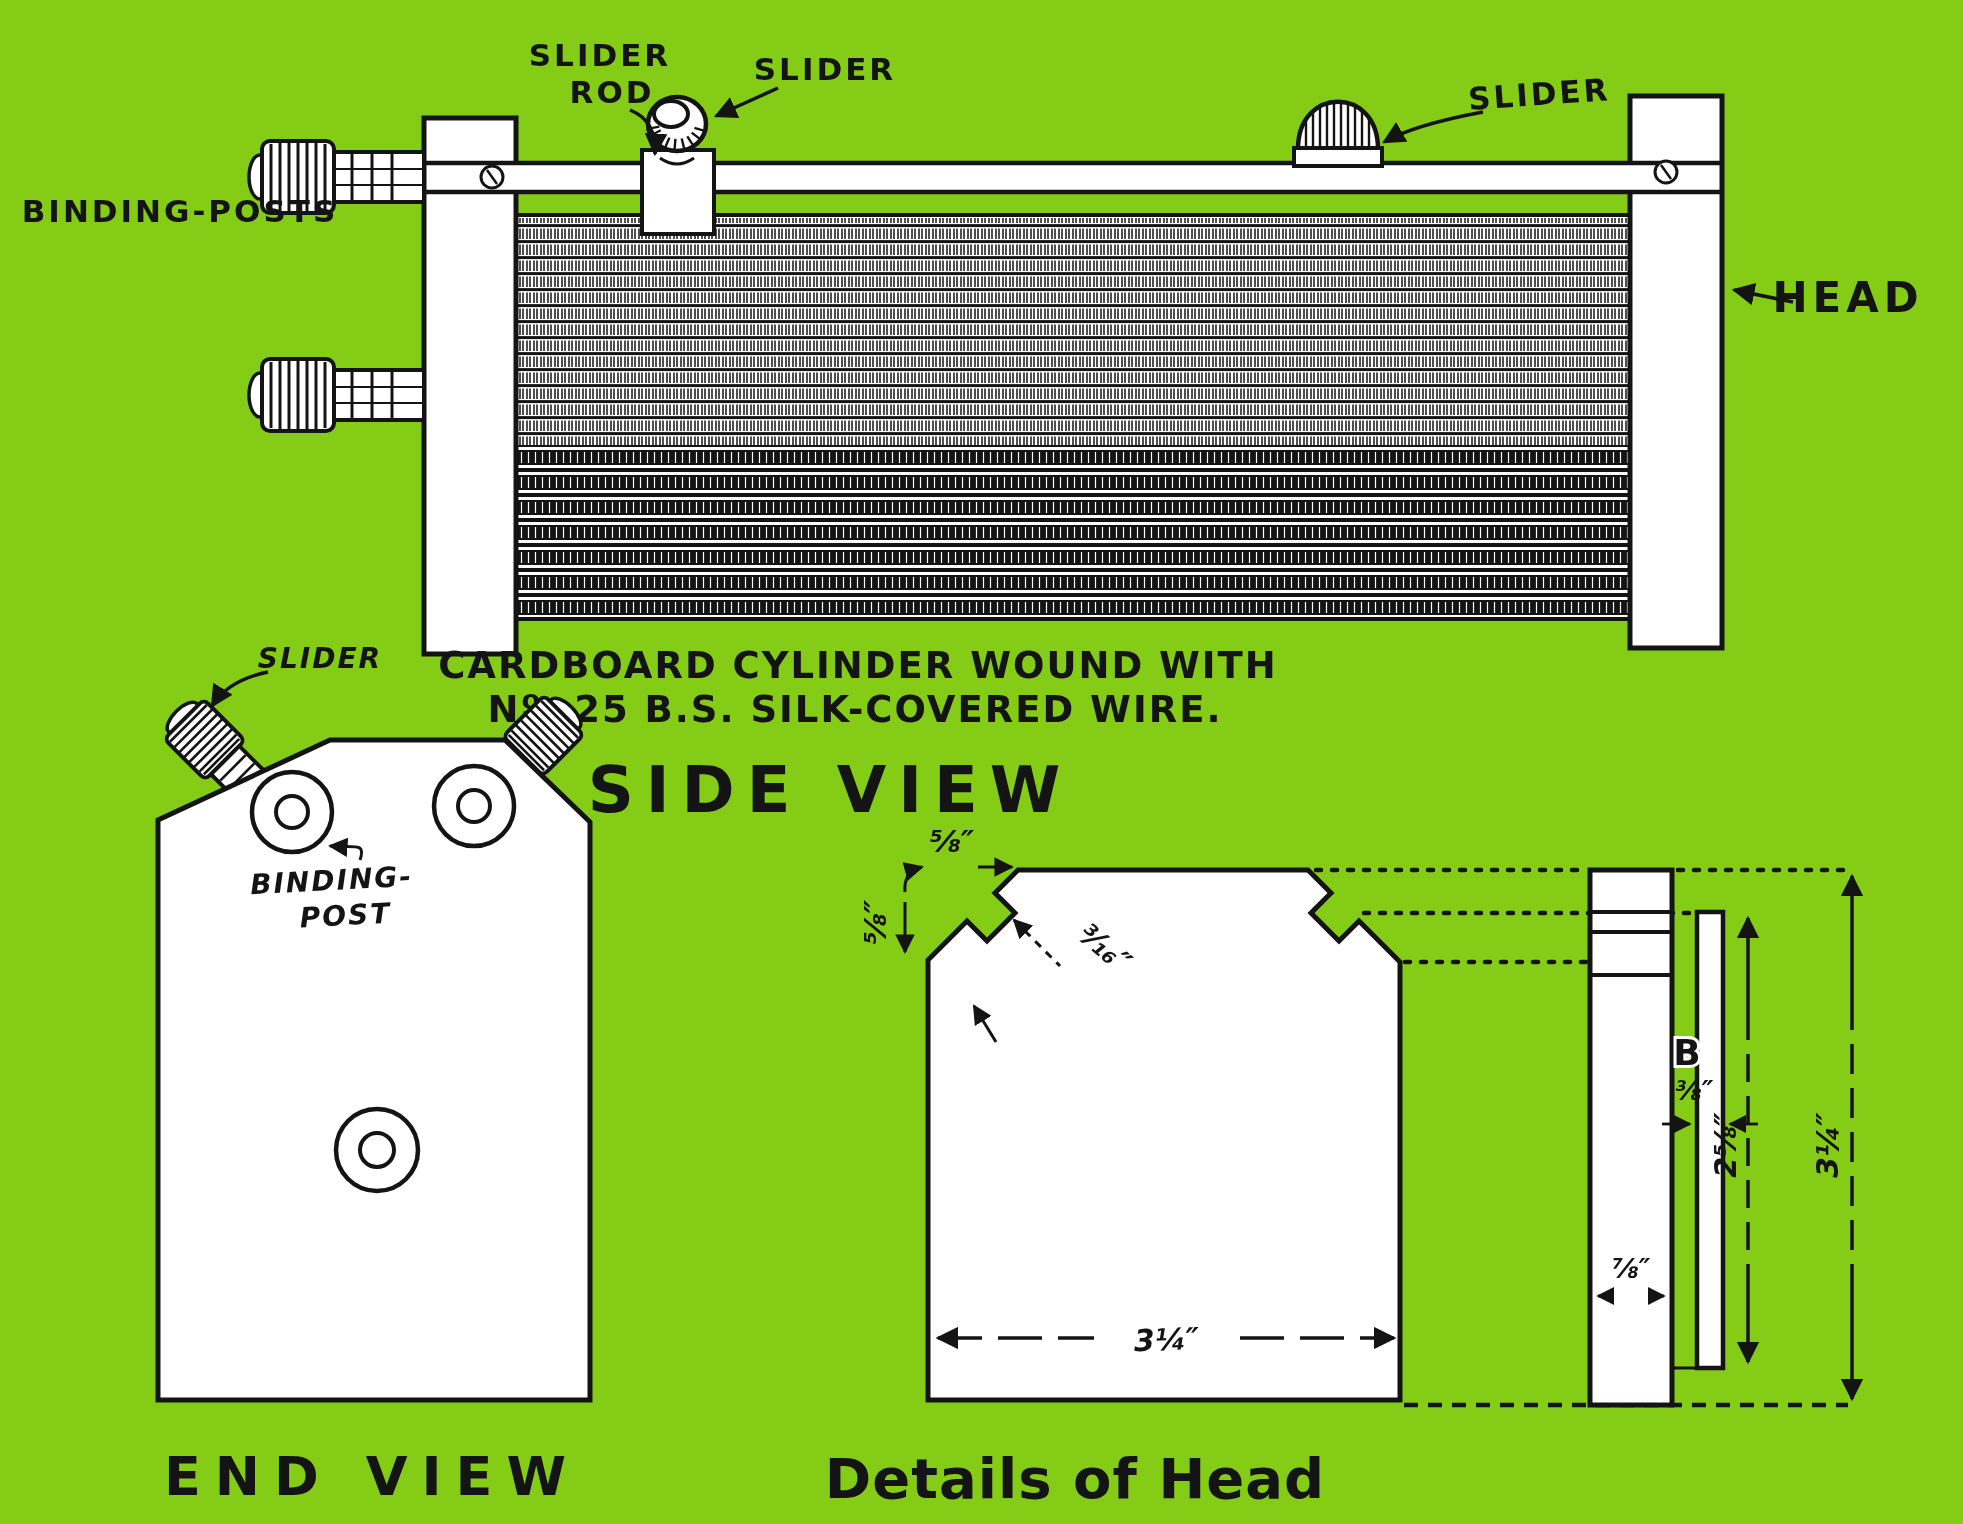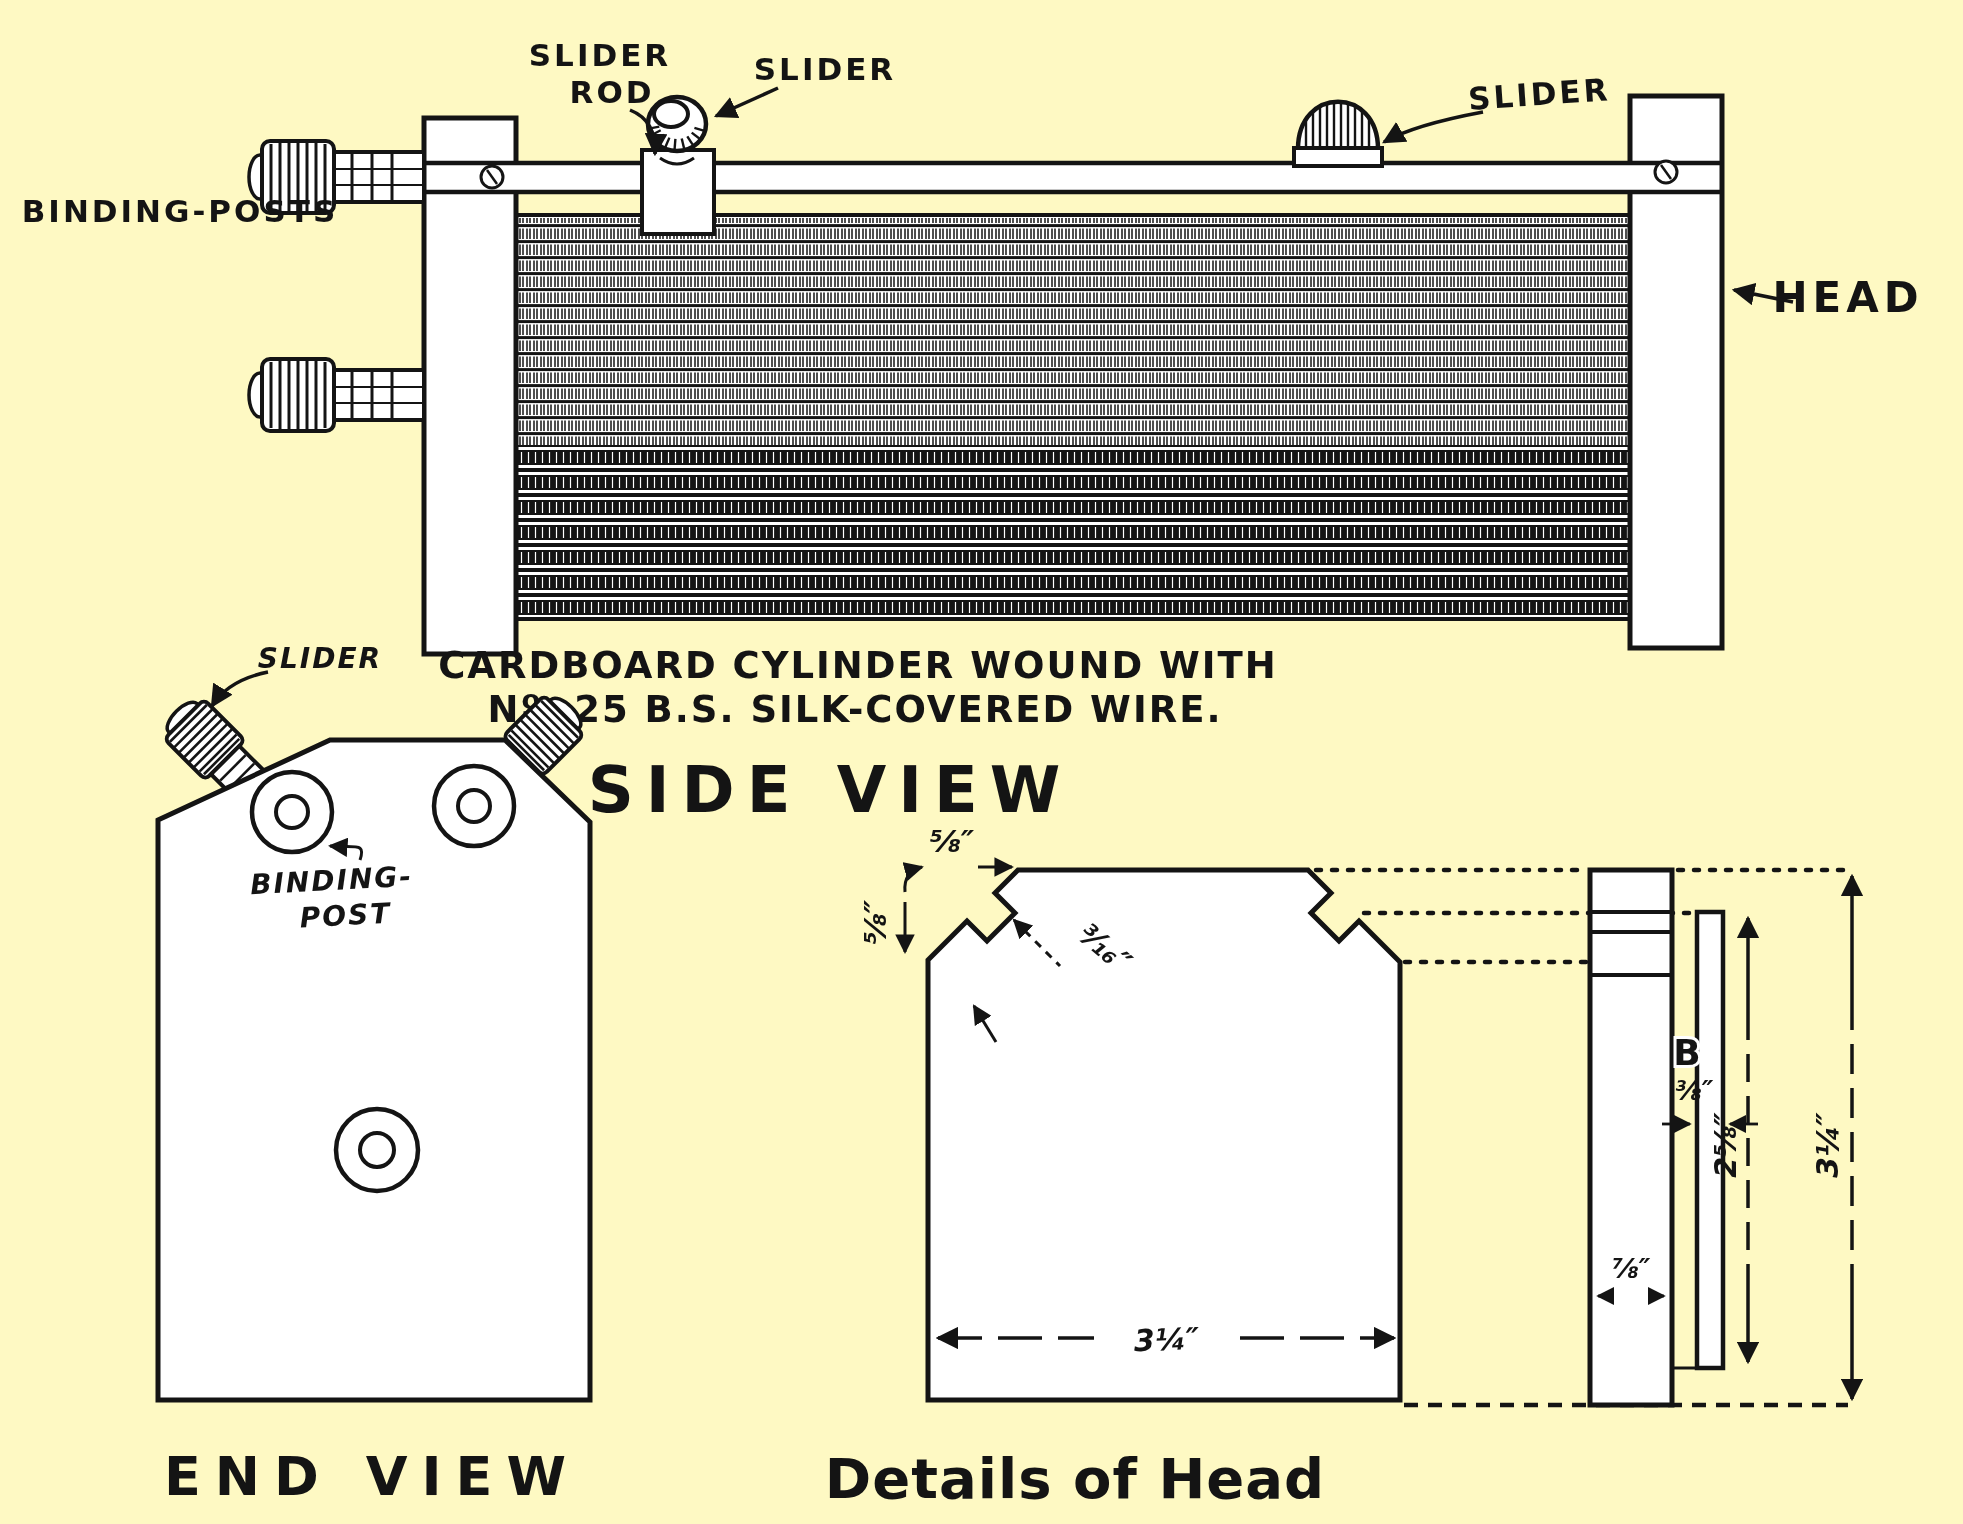--- a/index.html
+++ b/index.html
@@ -1,16 +1,16 @@
 <!DOCTYPE html>
 <html><head>
 <meta charset="utf-8">
 <style>
   html,body{margin:0;padding:0;background:#ffffff;}
-  .canvas{width:1963px;height:1524px;position:relative;background:#fef9c3;overflow:hidden;}
+  .canvas{width:1963px;height:1524px;position:relative;background:#84cc16;overflow:hidden;}
   svg{display:block;}
   text{font-family:"DejaVu Sans", sans-serif; fill:#141414;}
   .lbl   {font-weight:bold; letter-spacing:3px; font-size:31px;}
   .lbl-sm{font-weight:bold; font-style:italic; letter-spacing:2px; font-size:28px;}
   .head-lbl{font-weight:bold; letter-spacing:5px; font-size:42px;}
   .cap   {font-weight:bold; letter-spacing:2px; font-size:37px;}
   .title {font-weight:bold; letter-spacing:12px; font-size:64px;}
   .title2{font-weight:bold; letter-spacing:14px; font-size:54px;}
   .title3{font-weight:bold; letter-spacing:1px;  font-size:56px;}
   .dim   {font-weight:bold; font-style:italic; font-size:30px;}

